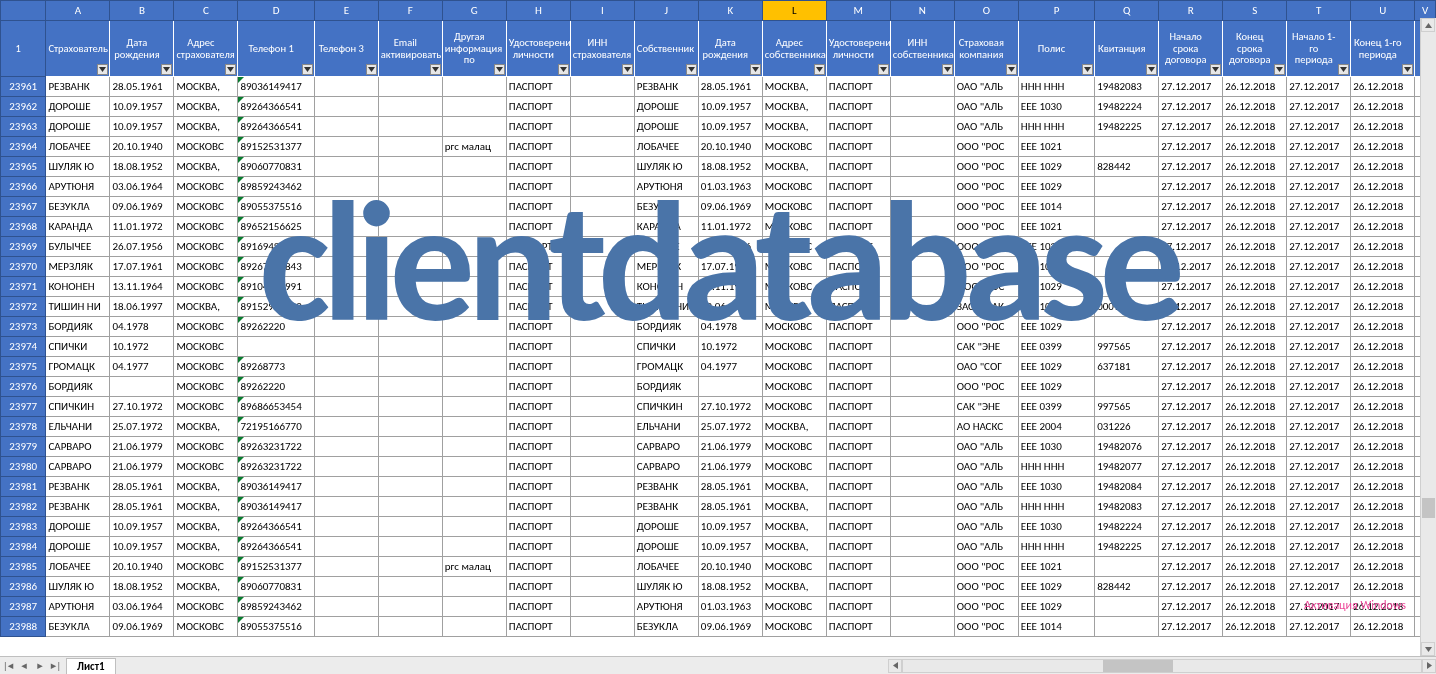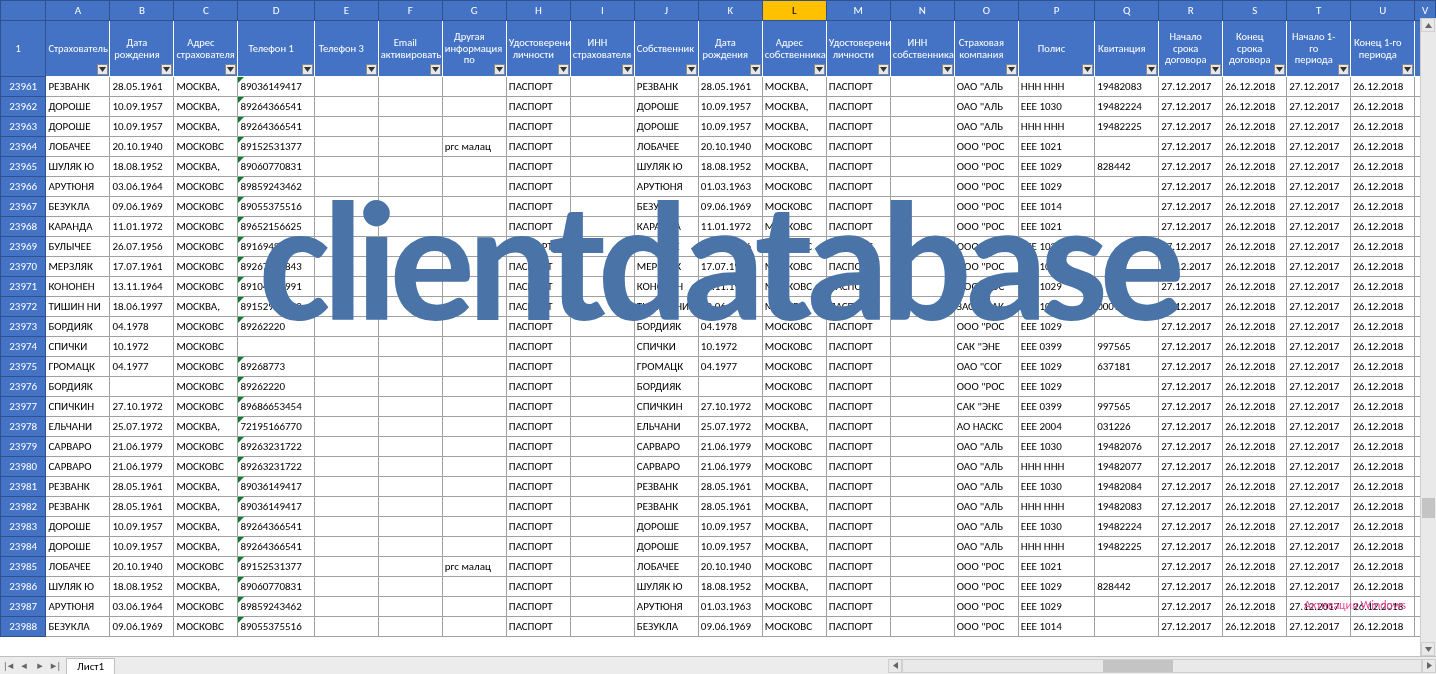--- a/index.html
+++ b/index.html
@@ -19,21 +19,21 @@
 .col-rn { width: 44px; }
 .col-A { width: 62px; } .col-B { width: 62px; } .col-C { width: 62px; } .col-D { width: 74px; }
 .col-E { width: 62px; } .col-F { width: 62px; } .col-G { width: 62px; } .col-H { width: 62px; }
 .col-I { width: 62px; } .col-J { width: 62px; } .col-K { width: 62px; } .col-L { width: 62px; }
 .col-M { width: 62px; } .col-N { width: 62px; } .col-O { width: 62px; } .col-P { width: 74px; }
 .col-Q { width: 62px; } .col-R { width: 62px; } .col-S { width: 62px; } .col-T { width: 62px; }
 .col-U { width: 62px; } .col-V { width: 20px; }
 .watermark { position: absolute; top: 40%; left: 50%; transform: translate(-50%, -50%); font-size: 170px; font-weight: 700; color: #4a74a8; letter-spacing: -8px; pointer-events: none; z-index: 50; font-family: Calibri, Arial, sans-serif; }
 .tabbar { height: 18px; width: 1436px; background: #ececec; border-top: 1px solid #bfbfbf; display: flex; align-items: center; font-size: 11px; }
 .tabbar .navbtn { width: 16px; height: 16px; display: flex; align-items: center; justify-content: center; color: #666; }
-.tabbar .tab { background: #fff; border: 1px solid #bfbfbf; border-bottom: none; padding: 1px 10px; margin-left: 2px; }
+.tabbar .tab { background: #fff; border: 1px solid #bfbfbf; border-bottom: none; padding: 1px 10px; margin-left: 2px; font-weight: bold; }
 .tabbar .hscroll { margin-left: auto; display: flex; align-items: center; }
 .tabbar .hscroll .track { width: 520px; height: 14px; background: #e9e9e9; border: 1px solid #cfcfcf; position: relative; }
 .tabbar .hscroll .thumb { position: absolute; left: 200px; width: 70px; top: 0; bottom: 0; background: #c4c4c4; }
 .tabbar .hscroll .btn { width: 14px; height: 14px; background: #e9e9e9; border: 1px solid #cfcfcf; display: flex; align-items: center; justify-content: center; }
 .vscroll { position: absolute; right: 0; top: 18px; bottom: 18px; width: 16px; background: #e9e9e9; border-left: 1px solid #cfcfcf; z-index: 60; }
 .vscroll .btn { width: 14px; height: 14px; background: #e9e9e9; border: 1px solid #cfcfcf; display: flex; align-items: center; justify-content: center; position: absolute; left: 0; }
 .vscroll .btn.up { top: 0; }
 .vscroll .btn.dn { bottom: 0; }
 .vscroll .thumb { position: absolute; left: 1px; right: 1px; top: 480px; height: 20px; background: #c4c4c4; }
 .activation { position: absolute; right: 30px; bottom: 42px; color: #ec4899; font-size: 12px; z-index: 40; text-align: left; line-height: 1.3; }

